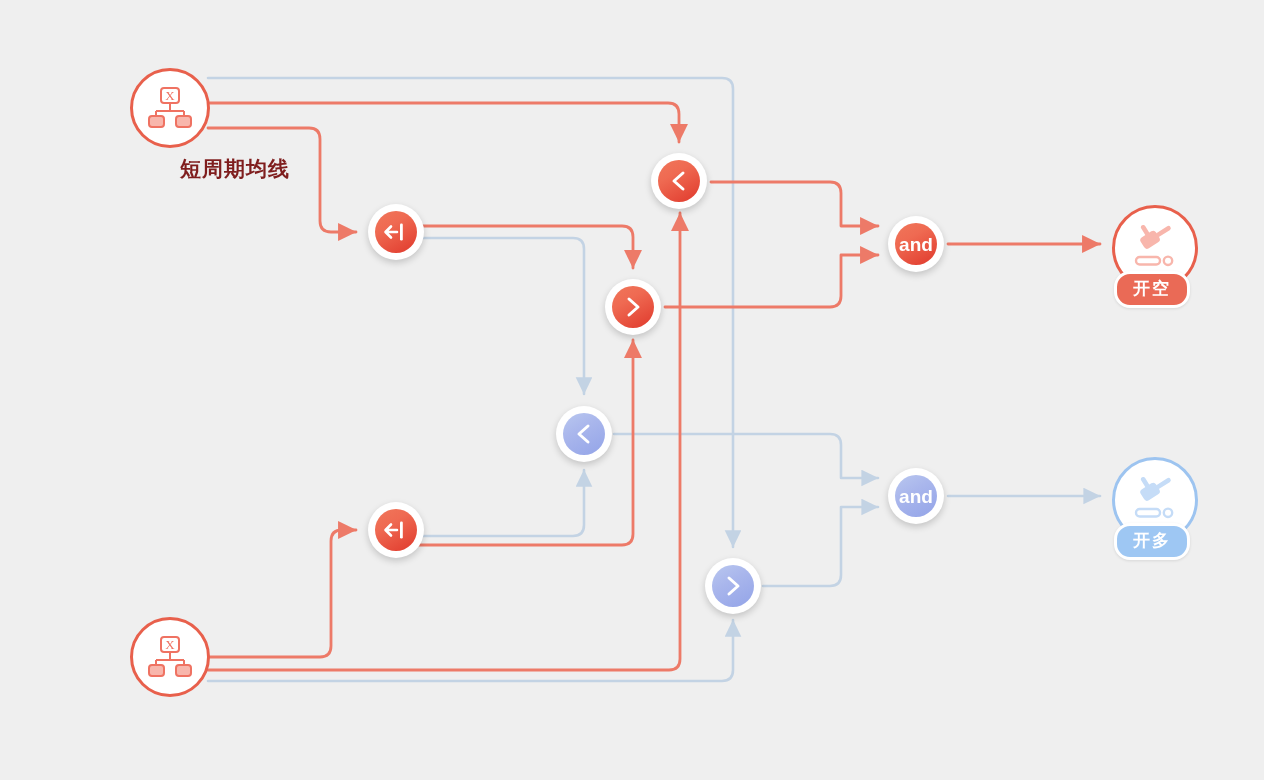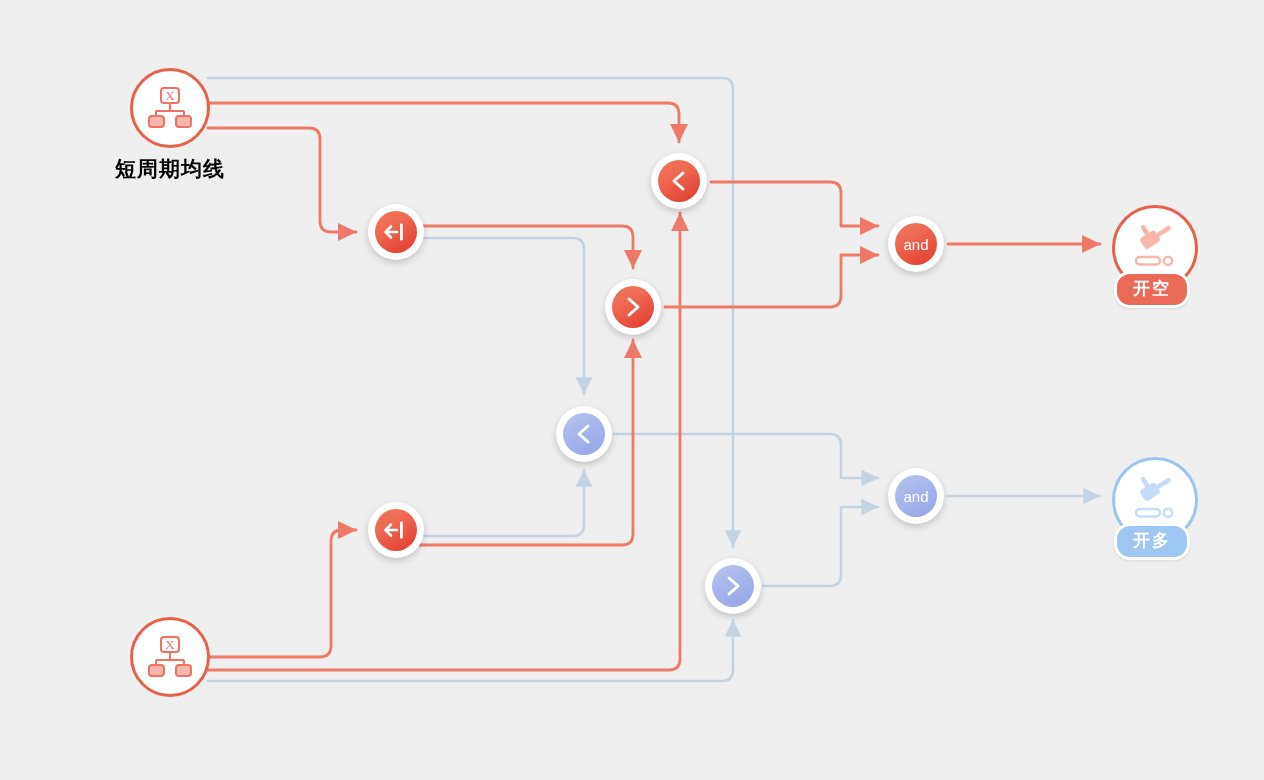--- a/index.html
+++ b/index.html
@@ -42,24 +42,24 @@
     border-radius: 50%;
     background: #ffffff;
     border: 3px solid #e8604c;
     display: flex;
     align-items: center;
     justify-content: center;
   }
   .src-label {
     position: absolute;
     width: 240px;
-    text-align: center;
+    text-align: right;
     font-size: 21px;
     font-weight: bold;
-    color: #000000;
+    color: #7f1d1d;
     letter-spacing: 1px;
     white-space: nowrap;
   }
 
   
   .op-node {
     width: 56px;
     height: 56px;
     border-radius: 50%;
     background: #ffffff;
@@ -77,22 +77,22 @@
     justify-content: center;
     color: #fff;
   }
   .op-red .op-inner {
     background: linear-gradient(150deg, #f0765a 0%, #ef6a52 35%, #e0392c 100%);
   }
   .op-blue .op-inner {
     background: linear-gradient(150deg, #b9c7ef 0%, #a9b6ec 40%, #93a4e8 100%);
   }
   .op-text {
-    font-size: 15px;
-    font-weight: 400;
+    font-size: 19px;
+    font-weight: 700;
     color: #fff;
     line-height: 1;
   }
 
   
   .act-node {
     width: 80px;
     height: 80px;
     border-radius: 50%;
     background: #ffffff;

